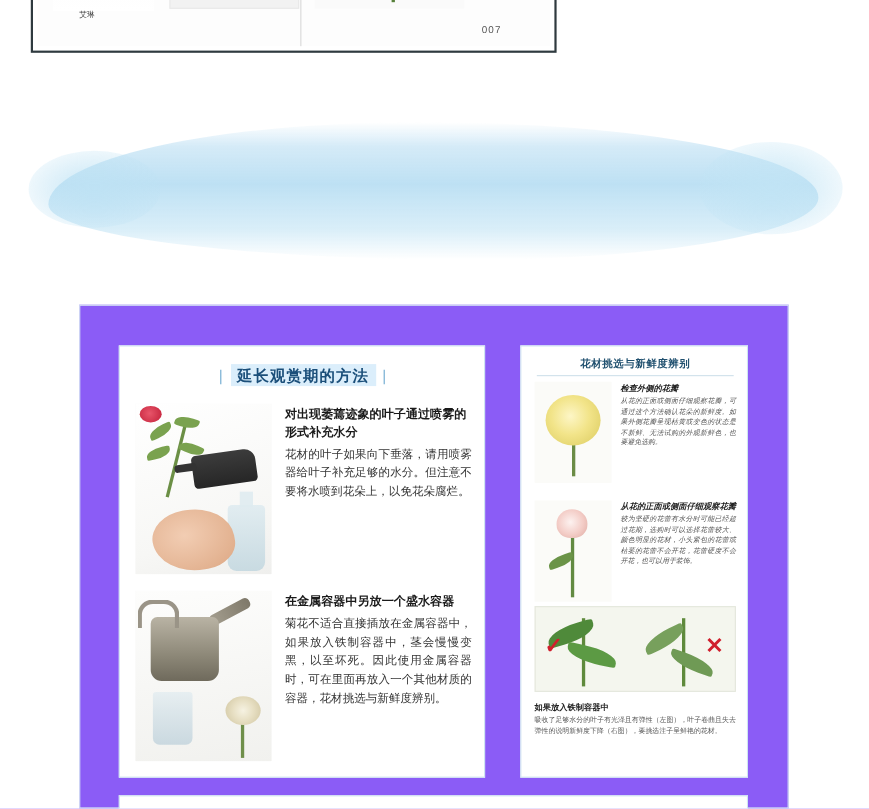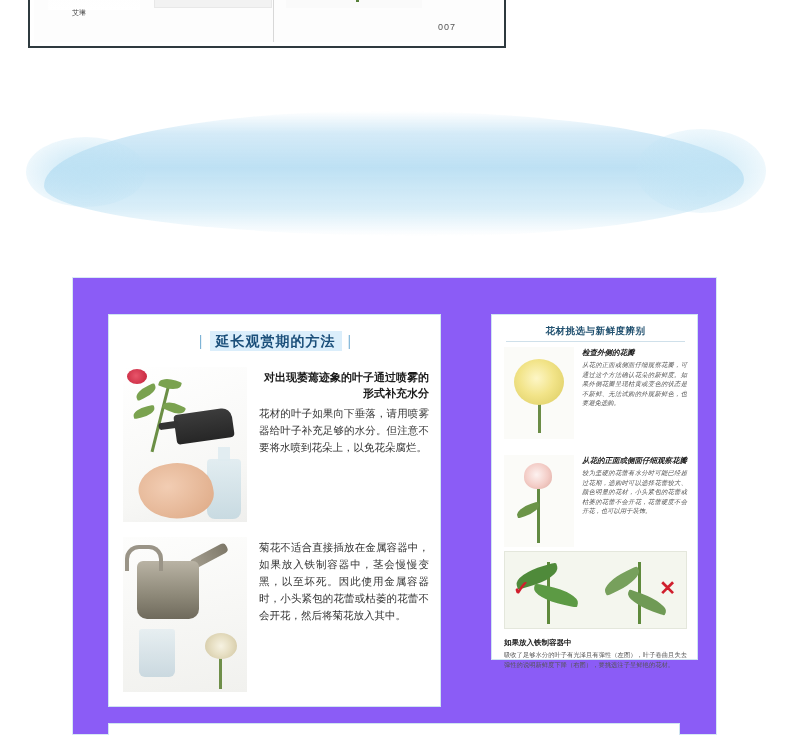--- a/index.html
+++ b/index.html
@@ -156,24 +156,24 @@
     left: 35px;
     top: 36px;
     width: 333px;
     height: 393px;
     background: #ffffff;
     border: 1px solid #cfe4f1;
     box-sizing: border-box;
   }
   .page-right {
     position: absolute;
-    left: 418px;
+    left: 400px;
     top: 36px;
     width: 207px;
-    height: 346px;
+    height: 393px;
     background: #ffffff;
     border: 1px solid #cfe4f1;
     box-sizing: border-box;
   }
   .bottom-strip {
     position: absolute;
     left: 35px;
     top: 445px;
     width: 572px;
     height: 13px;
@@ -228,21 +228,20 @@
     left: 136px;
     top: 2px;
     width: 170px;
   }
   .sec-title {
     font-size: 11px;
     font-weight: bold;
     color: #1a1a1a;
     line-height: 16px;
     margin-bottom: 4px;
-    text-align: right;
   }
   .sec-body {
     font-size: 10.5px;
     color: #333;
     line-height: 17px;
     text-align: justify;
   }
 
   
   .p1-bg { position:absolute; inset:0; background: linear-gradient(160deg,#ffffff 0%,#f7f7f5 70%,#efefed 100%); }
@@ -483,21 +482,22 @@
     <div class="sec sec-2">
       <div class="sec-photo">
         <div class="p2-bg"></div>
         <div class="p2-spout"></div>
         <div class="p2-can"></div>
         <div class="p2-glass"></div>
         <div class="p2-mum-stem"></div>
         <div class="p2-mum"></div>
       </div>
       <div class="sec-text">
-        <div class="sec-body">菊花不适合直接插放在金属容器中，如果放入铁制容器中，茎会慢慢变黑，以至坏死。因此使用金属容器时，小头紧包的花蕾或枯萎的花蕾不会开花，然后将菊花放入其中。</div>
+        <div class="sec-title">在金属容器中另放一个盛水容器</div>
+        <div class="sec-body">菊花不适合直接插放在金属容器中，如果放入铁制容器中，茎会慢慢变黑，以至坏死。因此使用金属容器时，可在里面再放入一个其他材质的容器，花材挑选与新鲜度辨别。</div>
       </div>
     </div>
   </div>
 
   <div class="page-right">
     <div class="rp-heading">花材挑选与新鲜度辨别</div>
     <div class="rp-rule"></div>
 
     <div class="rp-block rp-b1">
       <div class="rp-photo">

